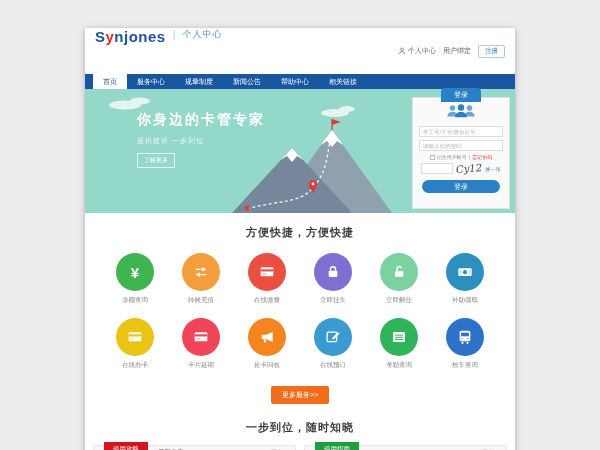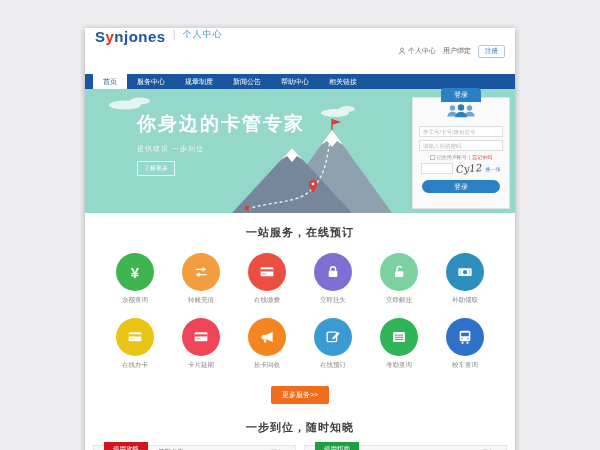--- a/index.html
+++ b/index.html
@@ -18,21 +18,21 @@
   .reg-btn { font-size:6.5px; color:#3a7ab8; border:1px solid #b4c6d8; border-radius:2px; padding:1px 6px; background:#fbfdfe; cursor:pointer; }
 
   
   .nav { background:var(--nav-blue,#1a55a0); height:15px; display:flex; align-items:stretch; padding-left:8px; }
   .nav-item { font-size:7px; color:#fff; padding:0 10px; display:flex; align-items:center; cursor:pointer; }
   .nav-item.active { background:#fff; color:var(--nav-blue,#1a55a0); }
 
   
   .hero { position:relative; height:124px; background:var(--hero-teal,#93d8c8); overflow:visible; }
   .hero-text { position:absolute; left:52px; top:22px; z-index:2; }
-  .hero-title { font-size:19px; font-weight:bold; color:#fff; letter-spacing:2px; }
+  .hero-title { font-size:14px; font-weight:bold; color:#fff; letter-spacing:2px; }
   .hero-sub { font-size:7px; color:rgba(255,255,255,.85); letter-spacing:1px; margin-top:7px; }
   .hero-cta { display:inline-block; margin-top:7px; font-size:6px; color:#fff; border:1px solid rgba(255,255,255,.8); padding:2px 6px; cursor:pointer; }
   .mtn { position:absolute; right:108px; bottom:0; z-index:1; }
   .clouds { position:absolute; left:0; top:0; width:100%; height:100%; z-index:0; }
 
   
   .login { position:absolute; right:5px; top:8px; width:98px; height:112px; background:#fafafa; border:1px solid #e2e2e2; z-index:3; text-align:center; padding-top:4px; }
   .login-tab { position:absolute; top:-10px; left:50%; transform:translateX(-50%); background:var(--login-blue,#2a80c4); color:#fff; font-size:7px; padding:2px 13px 2px; border-radius:4px 4px 0 0; cursor:pointer; }
   .login input.txt { display:block; width:84px; height:11px; margin:3px auto 0; border:1px solid #ddd; background:#fff; font-size:5.5px; color:#555; padding:0 3px; }
   .login input.txt::placeholder { color:#b5b5b5; }
@@ -155,21 +155,21 @@
       <div class="cap-row">
         <input type="text" style="">
         <span class="cap-text">Cy12</span>
         <span class="cap-change">换一张</span>
       </div>
       <button class="login-submit">登录</button>
     </div>
   </section>
 
   <section class="services">
-    <div class="sec-title">一站服务，在线预订</div>
+    <div class="sec-title">方便快捷，方便快捷</div>
     <div class="svc-row" id="svc-row-1">
         <div class="svc">
           <div class="svc-circle" style="background: rgb(62, 181, 81);">
             <span class="glyph">¥</span>
           </div>
           <div class="svc-label">余额查询</div>
         </div>
         <div class="svc">
           <div class="svc-circle" style="background: rgb(244, 157, 63);">
             <svg viewBox="0 0 24 24">

